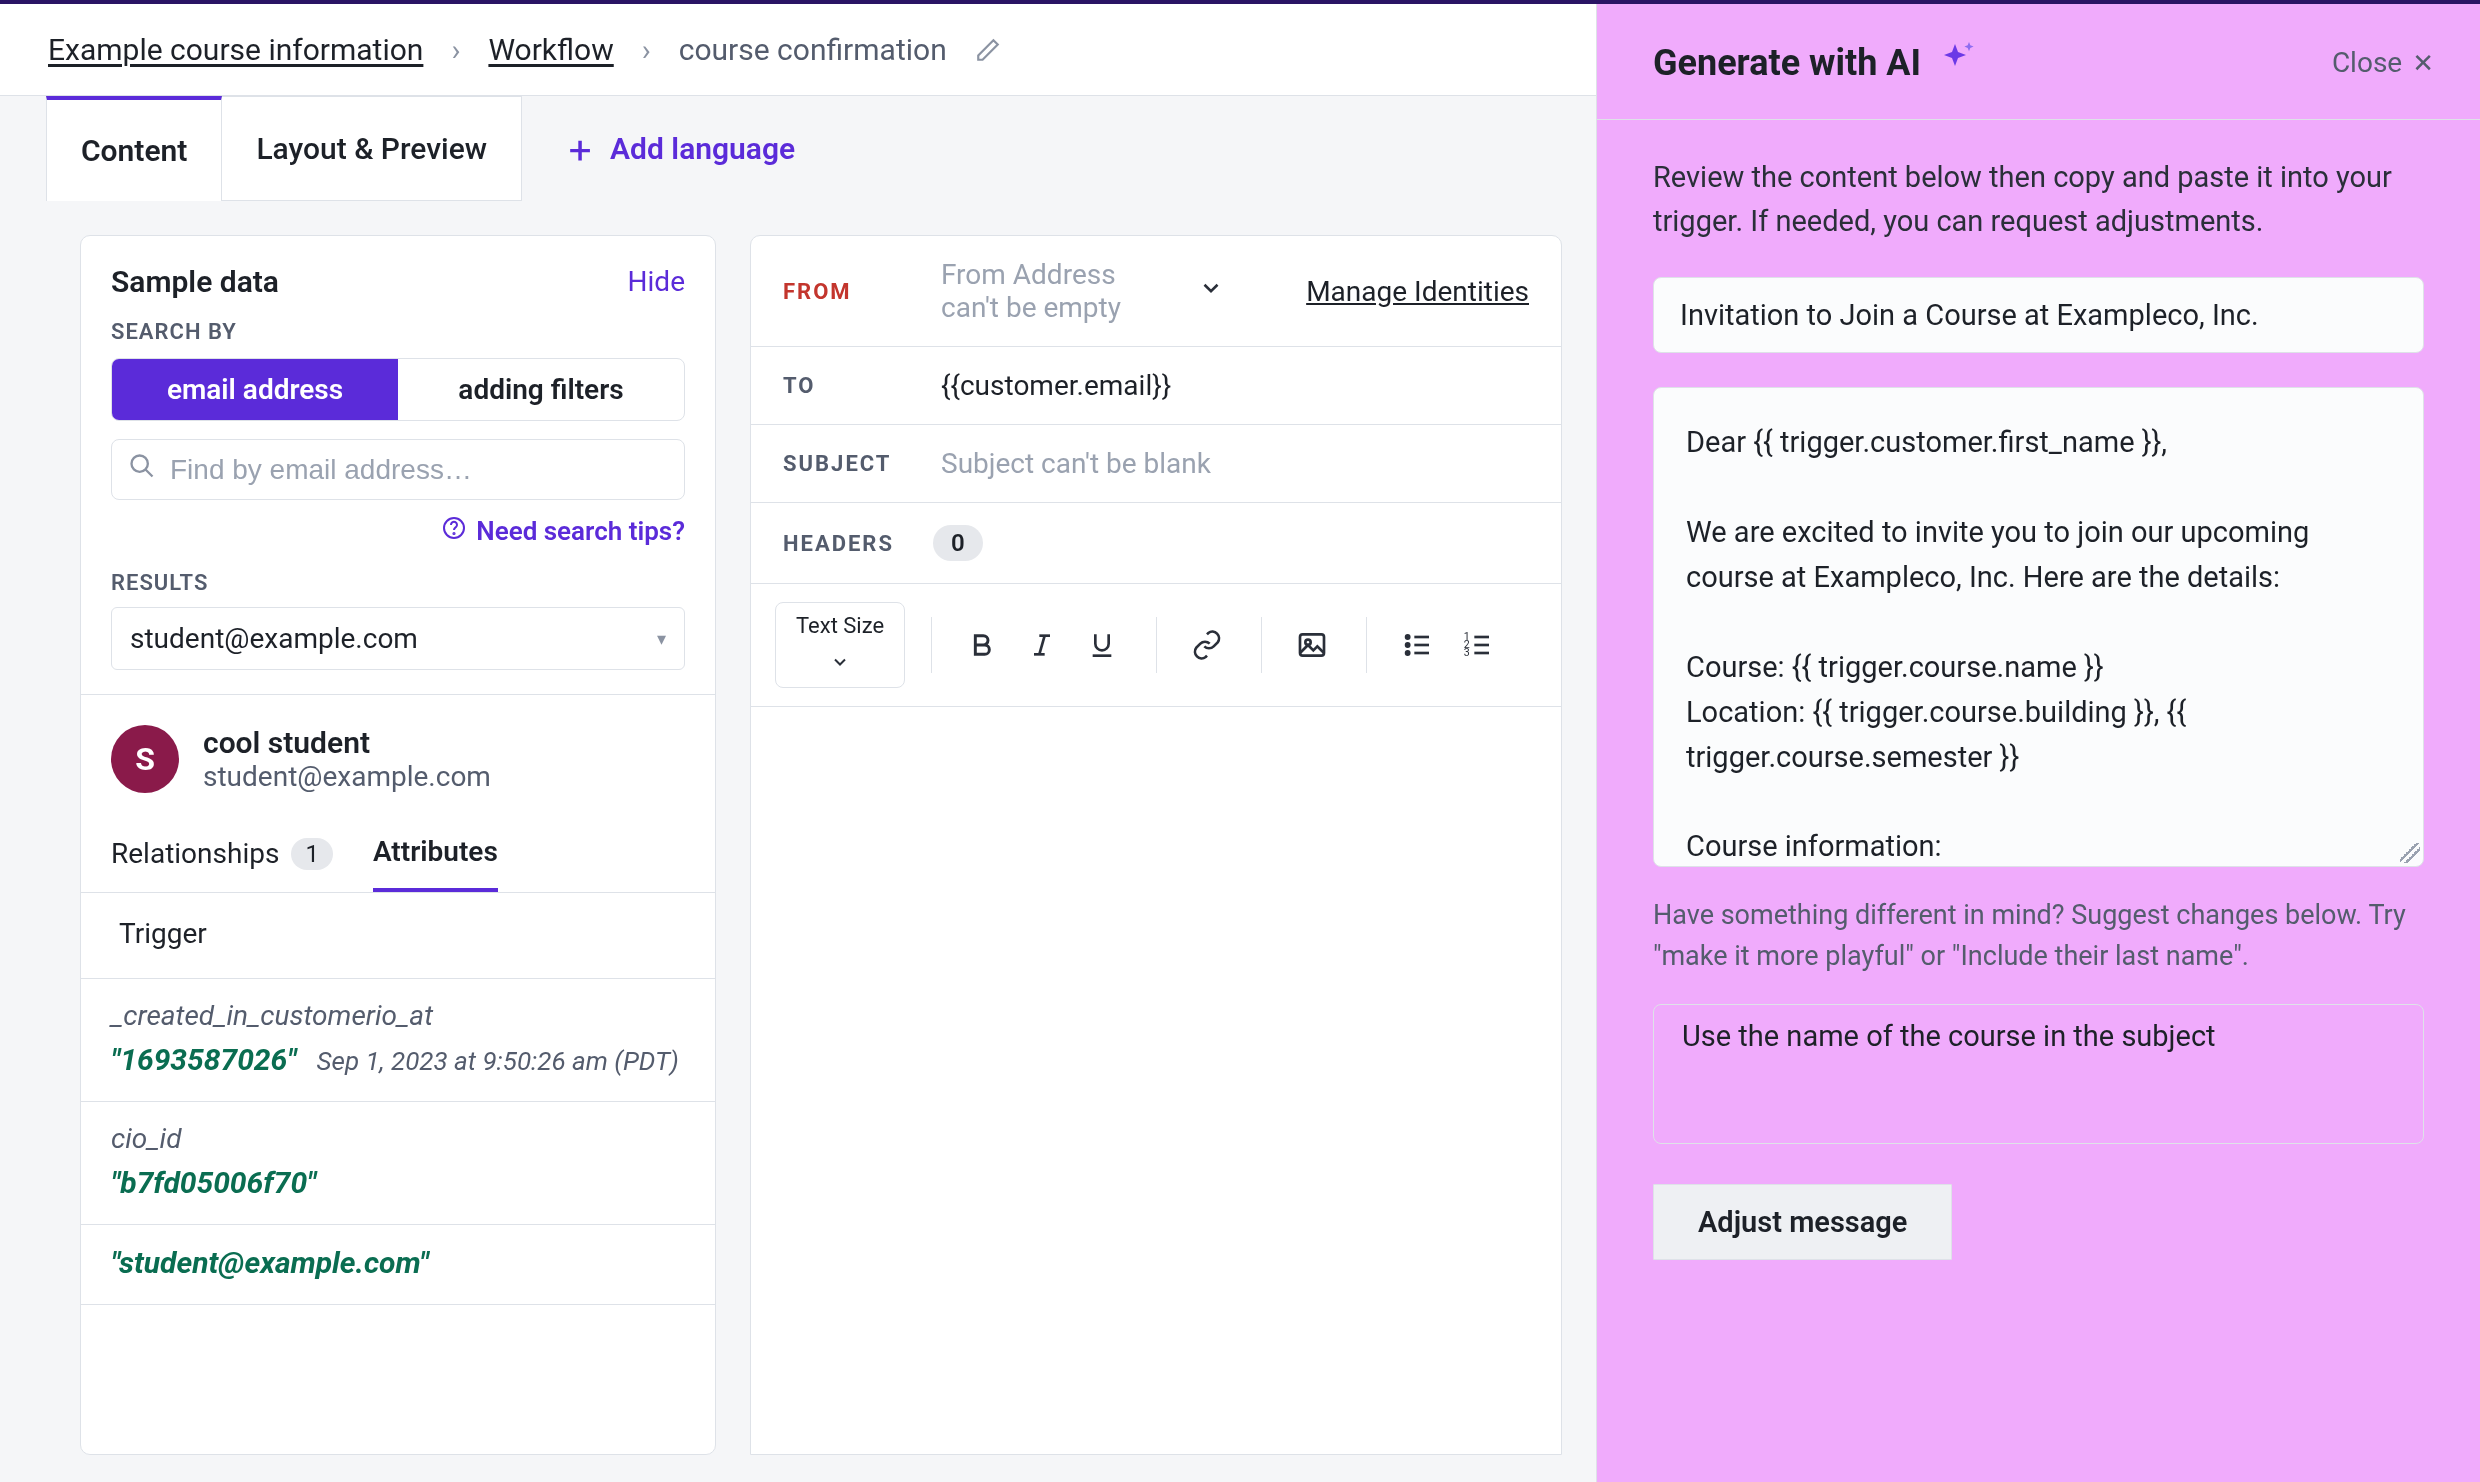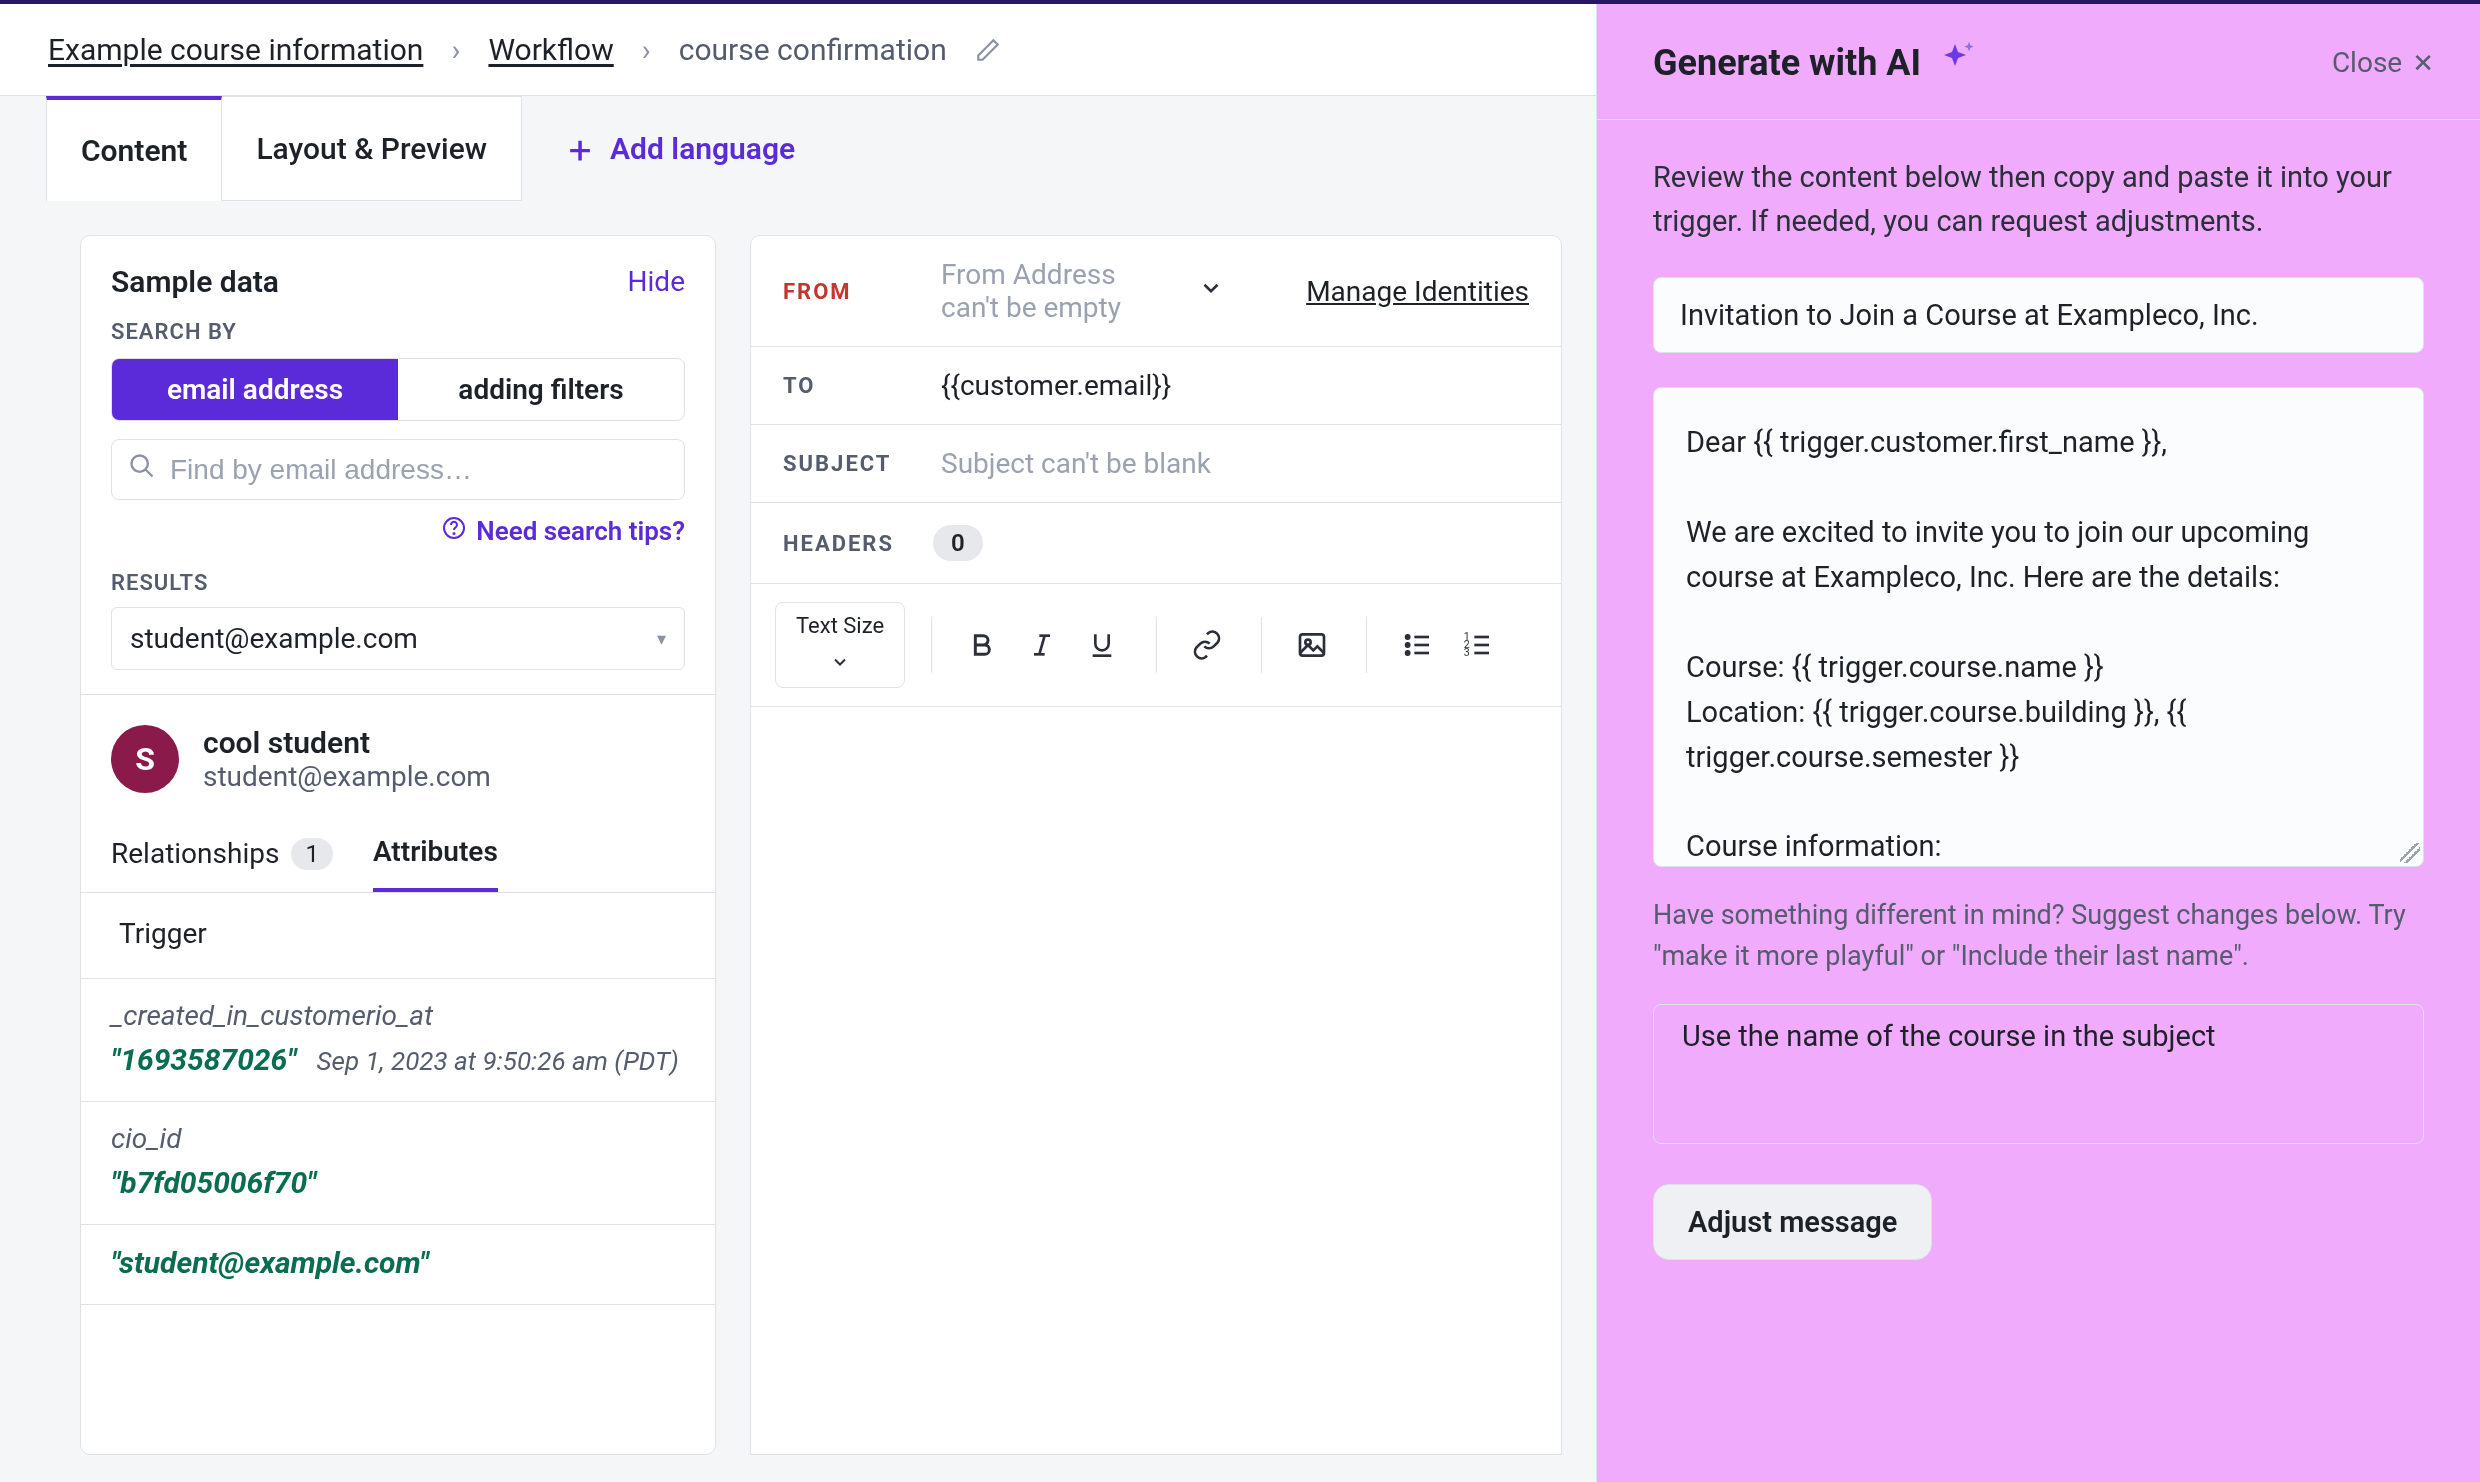--- a/index.html
+++ b/index.html
@@ -250,22 +250,22 @@
   }
   .ai-hint { color: var(--ink-muted); font-size:27px; line-height:1.5; margin-top:28px; }
   .ai-textarea {
     margin-top:28px;
     border:1px solid var(--border); border-radius:8px;
     padding: 14px 28px; font-size:29px; min-height:140px;
   }
   .adjust-btn {
     margin-top:40px;
     display:inline-block;
-    background:#EEF0F3; border:1px solid var(--border); border-radius:16px;
-    padding: 20px 34px; font-size:29px; font-weight:600; cursor:pointer;
+    background:#EEF0F3; border:1px solid var(--border); border-radius:1px;
+    padding: 20px 44px; font-size:29px; font-weight:600; cursor:pointer;
   }
   .spacer24 { height:24px; }
 </style>
 </head>
 <body>
 
 <div class="topbar"></div>
 
 <div class="breadcrumbs">
   <span class="crumb-link">Example course information</span>

